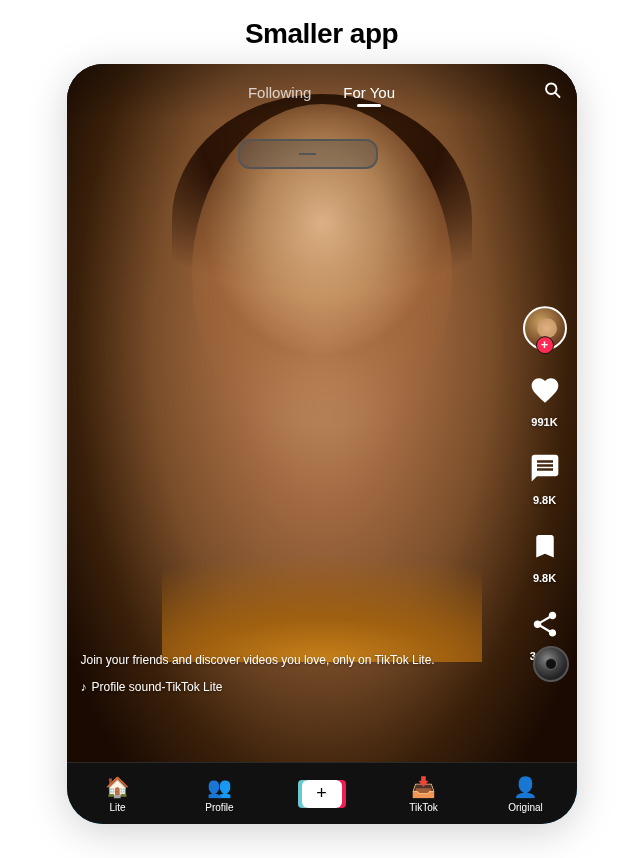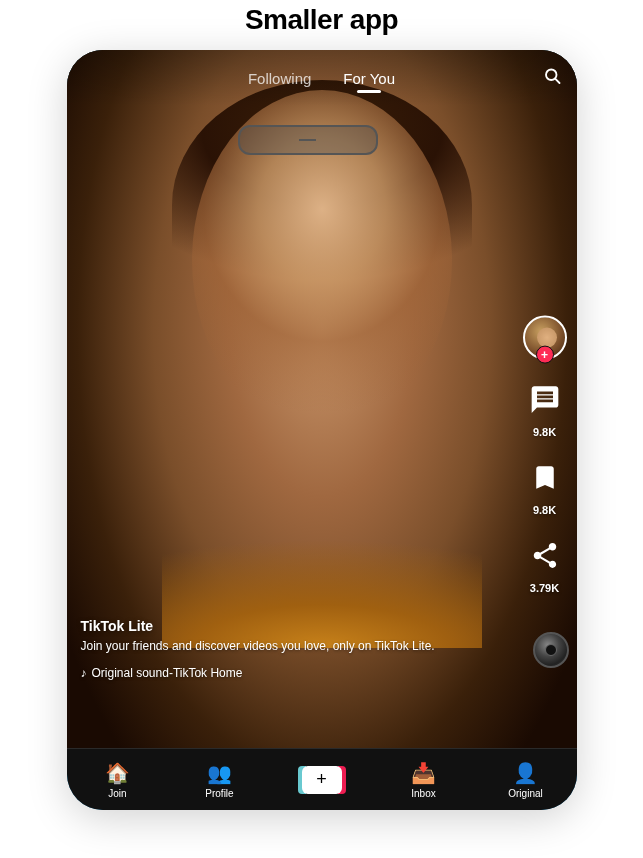--- a/index.html
+++ b/index.html
@@ -11,21 +11,21 @@
       display: flex;
       flex-direction: column;
       align-items: center;
       overflow: hidden;
     }
 
     .page-title {
       font-size: 28px;
       font-weight: 800;
       color: #000;
-      margin-top: 4px;
+      margin-top: 18px;
       margin-bottom: 14px;
       letter-spacing: -0.5px;
     }
 
     .phone-frame {
       width: 510px;
       height: 760px;
       background: #0369a1;
       border-radius: 36px;
       overflow: hidden;
@@ -428,20 +428,28 @@
 
     <div class="action-bar">
 
       <div class="action-item">
         <div class="action-icon-wrap">
           <div class="avatar-circle"></div>
           <div class="plus-badge">+</div>
         </div>
       </div>
 
+      <div class="action-item">
+        <div class="action-icon-wrap">
+          <svg width="32" height="32" viewBox="0 0 24 24" fill="white">
+            <path d="M12 21.35l-1.45-1.32C5.4 15.36 2 12.28 2 8.5 2 5.42 4.42 3 7.5 3c1.74 0 3.41.81 4.5 2.09C13.09 3.81 14.76 3 16.5 3 19.58 3 22 5.42 22 8.5c0 3.78-3.4 6.86-8.55 11.54L12 21.35z"></path>
+          </svg>
+        </div>
+        <span class="action-label">991K</span>
+      </div>
 
       <div class="action-item">
         <div class="action-icon-wrap">
           <svg width="32" height="32" viewBox="0 0 24 24" fill="white">
             <path d="M20 2H4c-1.1 0-2 .9-2 2v18l4-4h14c1.1 0 2-.9 2-2V4c0-1.1-.9-2-2-2zm-2 12H6v-2h12v2zm0-3H6V9h12v2zm0-3H6V6h12v2z"></path>
           </svg>
         </div>
         <span class="action-label">9.8K</span>
       </div>
 
@@ -460,51 +468,50 @@
             <path d="M18 16.08c-.76 0-1.44.3-1.96.77L8.91 12.7c.05-.23.09-.46.09-.7s-.04-.47-.09-.7l7.05-4.11c.54.5 1.25.81 2.04.81 1.66 0 3-1.34 3-3s-1.34-3-3-3-3 1.34-3 3c0 .24.04.47.09.7L8.04 9.81C7.5 9.31 6.79 9 6 9c-1.66 0-3 1.34-3 3s1.34 3 3 3c.79 0 1.5-.31 2.04-.81l7.12 4.16c-.05.21-.08.43-.08.65 0 1.61 1.31 2.92 2.92 2.92s2.92-1.31 2.92-2.92-1.31-2.92-2.92-2.92z"></path>
           </svg>
         </div>
         <span class="action-label">3.79K</span>
       </div>
     </div>
 
     <div class="music-disc"></div>
 
     <div class="bottom-info">
-      <div class="creator-name">TikTok Lite</div>
       <div class="caption">Join your friends and discover videos you love, only on TikTok Lite.</div>
       <div class="sound-row">
         <span class="music-note">♪</span>
-        <span>Original sound-TikTok Home</span>
+        <span>Profile sound-TikTok Lite</span>
       </div>
     </div>
 
   </div>
 
   <div class="bottom-nav">
 
     <div class="nav-item">
       <span class="nav-item-icon">🏠</span>
-      <span class="nav-item-label">Join</span>
+      <span class="nav-item-label">Lite</span>
     </div>
 
     <div class="nav-item">
       <span class="nav-item-icon">👥</span>
       <span class="nav-item-label">Profile</span>
     </div>
 
     <div class="nav-item">
       <div class="add-btn">
         <div class="add-inner">+</div>
       </div>
     </div>
 
     <div class="nav-item">
       <span class="nav-item-icon">📥</span>
-      <span class="nav-item-label">Inbox</span>
+      <span class="nav-item-label">TikTok</span>
     </div>
 
     <div class="nav-item">
       <span class="nav-item-icon">👤</span>
       <span class="nav-item-label">Original</span>
     </div>
 
   </div>
 
 </div>

